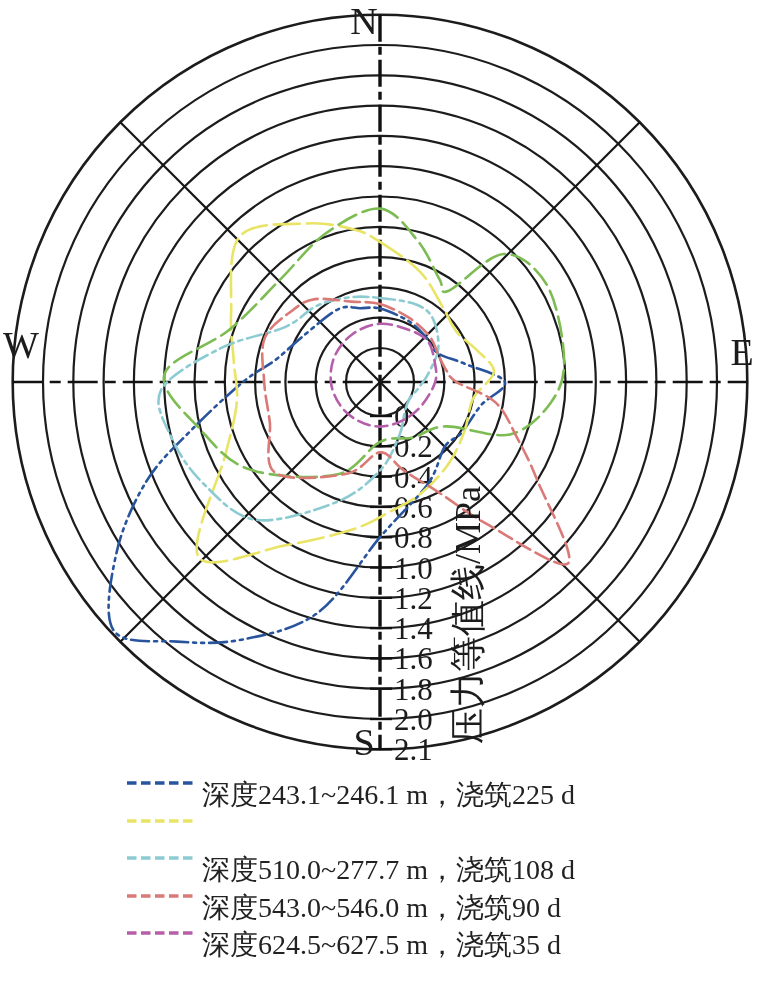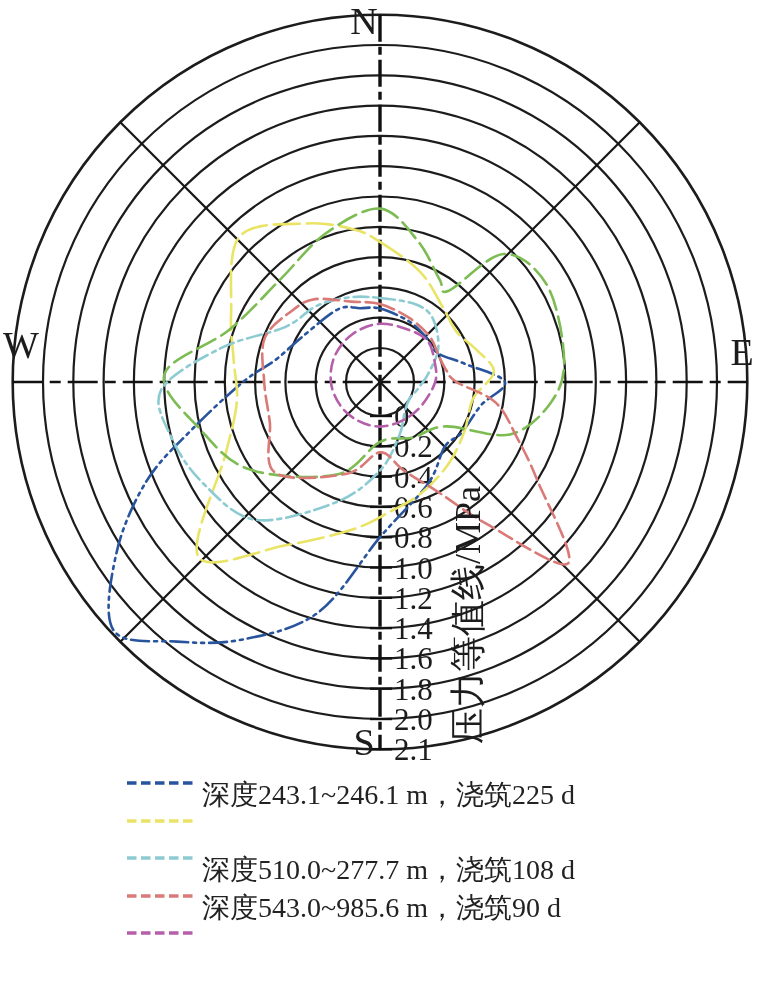--- a/index.html
+++ b/index.html
@@ -94,21 +94,22 @@
       <div class="legend-row">
         <svg class="legend-swatch" viewBox="0 0 68 8">
           <line x1="1" y1="4" x2="67" y2="4" stroke="#8ccbd1" stroke-width="3.4" stroke-dasharray="9.5,4.5"></line>
         </svg>
         <span class="legend-label">深度510.0~277.7 m，浇筑108 d</span>
       </div>
       <div class="legend-row">
         <svg class="legend-swatch" viewBox="0 0 68 8">
           <line x1="1" y1="4" x2="67" y2="4" stroke="#d97a77" stroke-width="3.4" stroke-dasharray="9.5,4.5"></line>
         </svg>
-        <span class="legend-label">深度543.0~985.6 m，浇筑90 d</span>
+        <span class="legend-label">深度543.0~546.0 m，浇筑90 d</span>
       </div>
       <div class="legend-row">
         <svg class="legend-swatch" viewBox="0 0 68 8">
           <line x1="1" y1="4" x2="67" y2="4" stroke="#b55fab" stroke-width="3.4" stroke-dasharray="9.5,4.5"></line>
         </svg>
+        <span class="legend-label">深度624.5~627.5 m，浇筑35 d</span>
       </div>
     </div>
 </div>
 
 </body></html>

